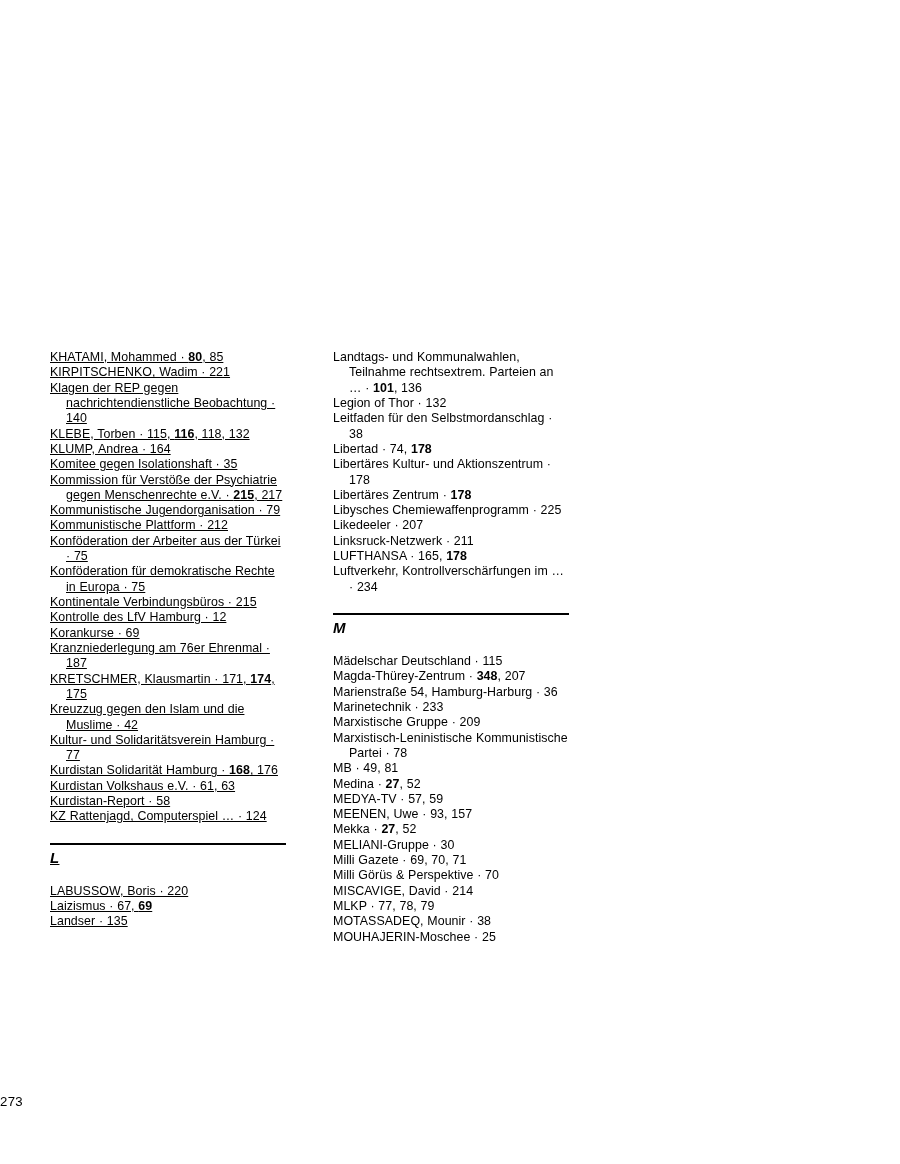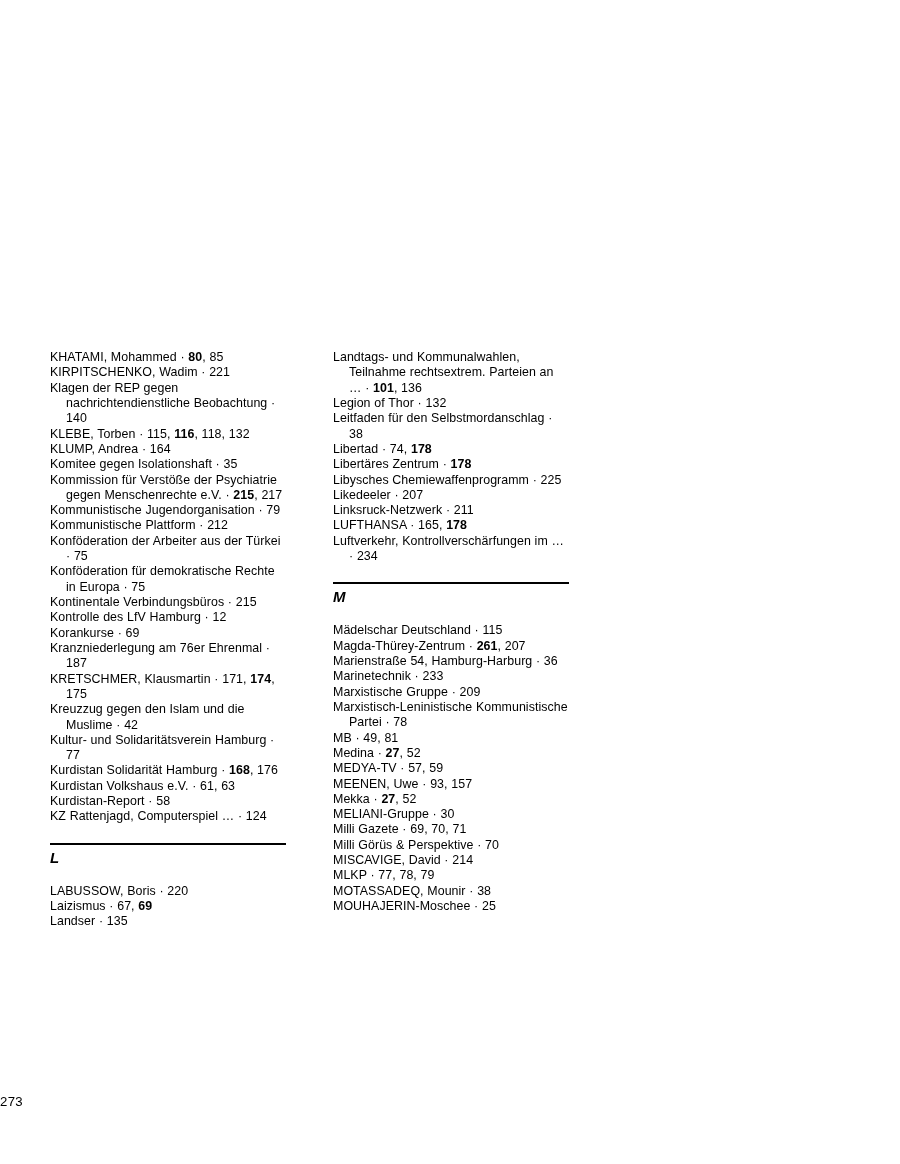--- a/index.html
+++ b/index.html
@@ -28,21 +28,21 @@
     position: absolute;
     left: 50px;
     top: 350px;
     width: 520px;
   }
   .column {
     position: absolute;
     top: 0;
     width: 236px;
   }
-  .column-left  { left: 0px; }
+  .column-left  { left: 0px; text-decoration: underline; }
   .column-right { left: 283px; }
 
   .entry {
     font-size: 12.4px;
     line-height: 15.32px;
     padding-left: 16px;
     text-indent: -16px;
     margin: 0;
     white-space: normal;
     letter-spacing: 0.06px;
@@ -114,32 +114,33 @@
         <div class="section-letter-gap"></div>
         <div class="entry"><span>LABUSSOW, Boris · 220</span></div>
         <div class="entry"><span>Laizismus · 67, </span><b>69</b></div>
         <div class="entry"><span>Landser · 135</span></div>
       </div>
     <div class="column column-right">
         <div class="entry"><span>Landtags- und Kommunalwahlen, Teilnahme rechtsextrem. Parteien an … · </span><b>101</b><span>, 136</span></div>
         <div class="entry"><span>Legion of Thor · 132</span></div>
         <div class="entry"><span>Leitfaden für den Selbstmordanschlag · 38</span></div>
         <div class="entry"><span>Libertad · 74, </span><b>178</b></div>
+        <div class="entry"><span>Libertäres Kultur- und Aktionszentrum · 178</span></div>
         <div class="entry"><span>Libertäres Zentrum · </span><b>178</b></div>
         <div class="entry"><span>Libysches Chemiewaffenprogramm · 225</span></div>
         <div class="entry"><span>Likedeeler · 207</span></div>
         <div class="entry"><span>Linksruck-Netzwerk · 211</span></div>
         <div class="entry"><span>LUFTHANSA · 165, </span><b>178</b></div>
         <div class="entry"><span>Luftverkehr, Kontrollverschärfungen im … · 234</span></div>
         <div class="section-gap-before"></div>
         <div class="section-rule"></div>
         <div class="section-letter">M</div>
         <div class="section-letter-gap"></div>
         <div class="entry"><span>Mädelschar Deutschland · 115</span></div>
-        <div class="entry"><span>Magda-Thürey-Zentrum · </span><b>261</b><span>, 207</span></div>
+        <div class="entry"><span>Magda-Thürey-Zentrum · </span><b>348</b><span>, 207</span></div>
         <div class="entry"><span>Marienstraße 54, Hamburg-Harburg · 36</span></div>
         <div class="entry"><span>Marinetechnik · 233</span></div>
         <div class="entry"><span>Marxistische Gruppe · 209</span></div>
         <div class="entry"><span>Marxistisch-Leninistische Kommunistische Partei · 78</span></div>
         <div class="entry"><span>MB · 49, 81</span></div>
         <div class="entry"><span>Medina · </span><b>27</b><span>, 52</span></div>
         <div class="entry"><span>MEDYA-TV · 57, 59</span></div>
         <div class="entry"><span>MEENEN, Uwe · 93, 157</span></div>
         <div class="entry"><span>Mekka · </span><b>27</b><span>, 52</span></div>
         <div class="entry"><span>MELIANI-Gruppe · 30</span></div>

